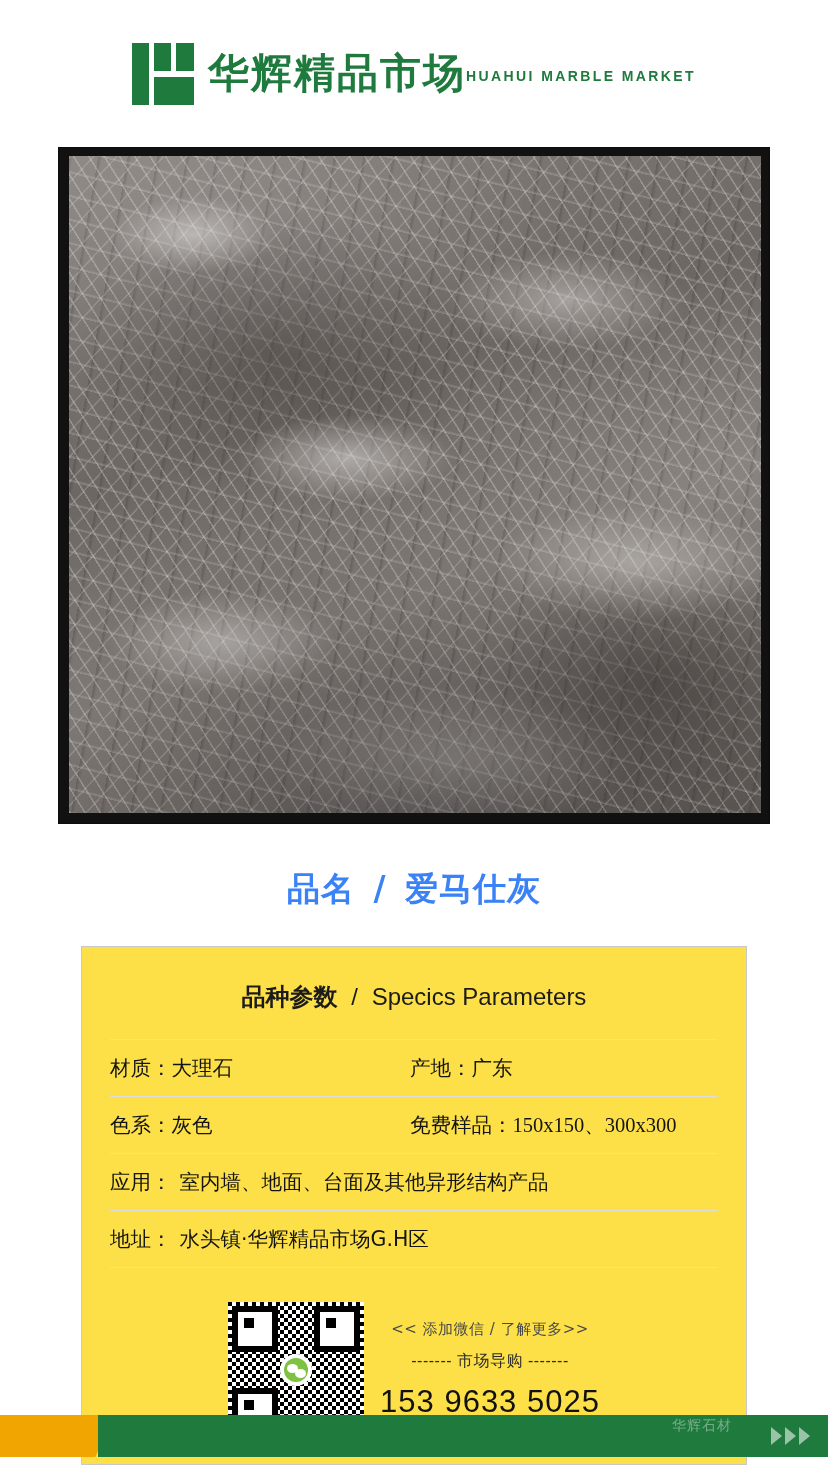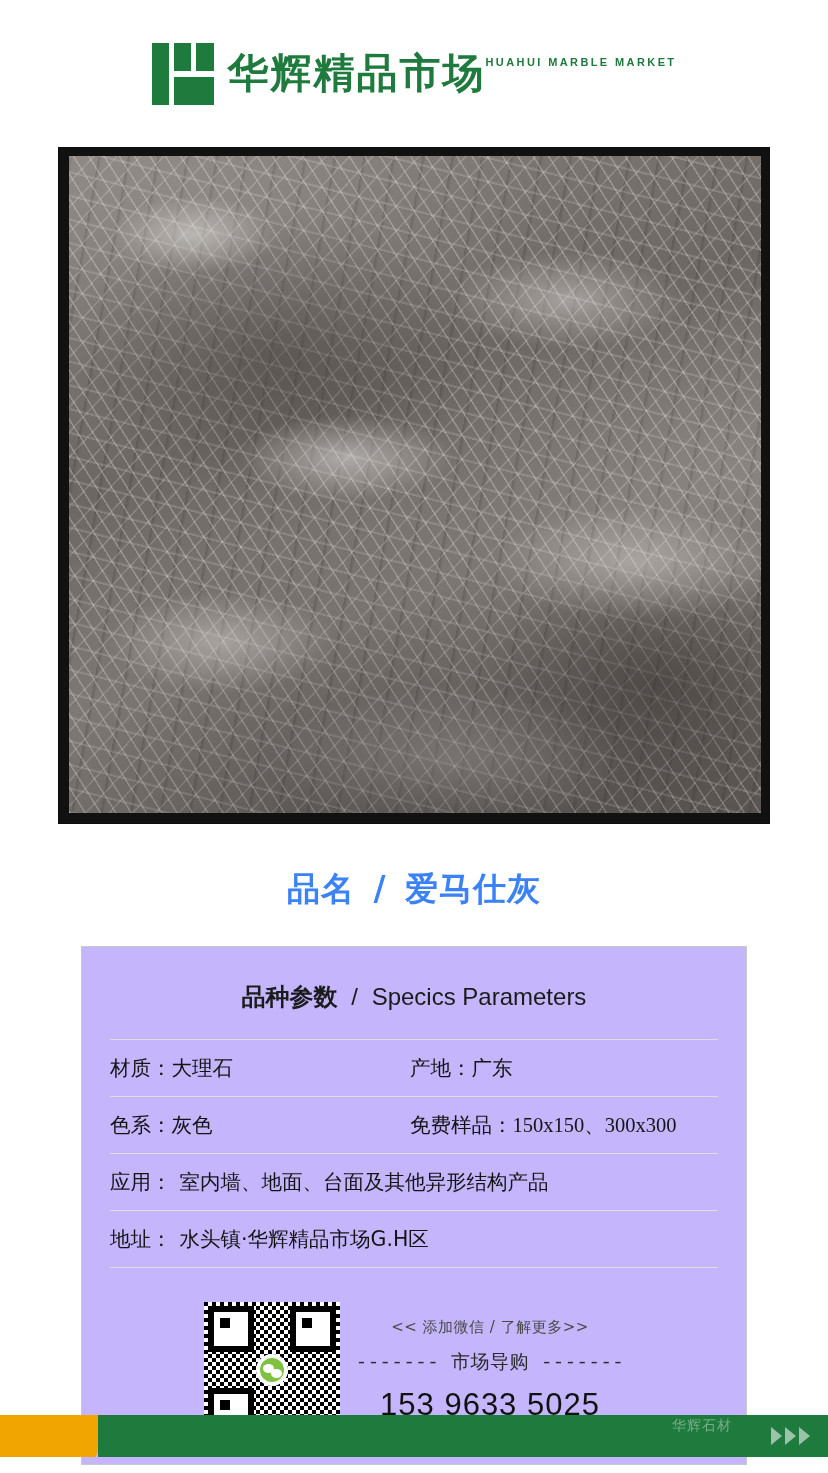--- a/index.html
+++ b/index.html
@@ -45,26 +45,26 @@
   }
   .logo-cn {
     font-family: "DejaVu Sans", sans-serif;
     font-size: 41px;
     font-weight: bold;
     letter-spacing: 2px;
     color: #1f7a3d;
     line-height: 1.05;
   }
   .logo-en {
-    font-size: 11px;
+    font-size: 14px;
     font-weight: bold;
     letter-spacing: 2.4px;
     color: #1f7a3d;
     text-align: center;
-    margin-top: 4px;
+    margin-top: 16px;
   }
 
   
   .slab-wrap {
     position: relative;
     margin: 0 auto;
     width: 710px;
     height: 675px;
     background: #111;
     box-shadow: 0 0 0 1px #0d0d0d;
@@ -115,21 +115,21 @@
   .product-name .sep {
     font-weight: bold;
     margin: 0 6px;
   }
 
   
   .card {
     width: 666px;
     margin: 34px auto 0;
     border: 1px solid #c9c9c9;
-    background: #c4b5fd;
+    background: #fde047;
     padding: 0 0 26px;
     box-sizing: border-box;
   }
   .card-title {
     text-align: center;
     margin-top: 34px;
     font-size: 24px;
     color: #1b1b1b;
   }
   .card-title .cn {
@@ -220,22 +220,22 @@
   .qr .wx i::after  { width: 11px; height: 9px; right: 2px; bottom: 4px; }
 
   .contact-text { text-align: center; }
   .wechat-line {
     font-family: "DejaVu Sans", sans-serif;
     font-size: 15px;
     color: #4a4a4a;
     letter-spacing: 0.5px;
   }
   .guide-line {
-    font-family: Liberation Mono, monospace;
-    font-size: 19px;
+    font-family: Liberation Sans, sans-serif;
+    font-size: 16px;
     color: #2b2b2b;
     margin-top: 12px;
     letter-spacing: 0.5px;
   }
   .phone {
     font-family: "Liberation Sans", sans-serif;
     font-size: 31px;
     color: #111;
     margin-top: 12px;
     letter-spacing: 1px;

